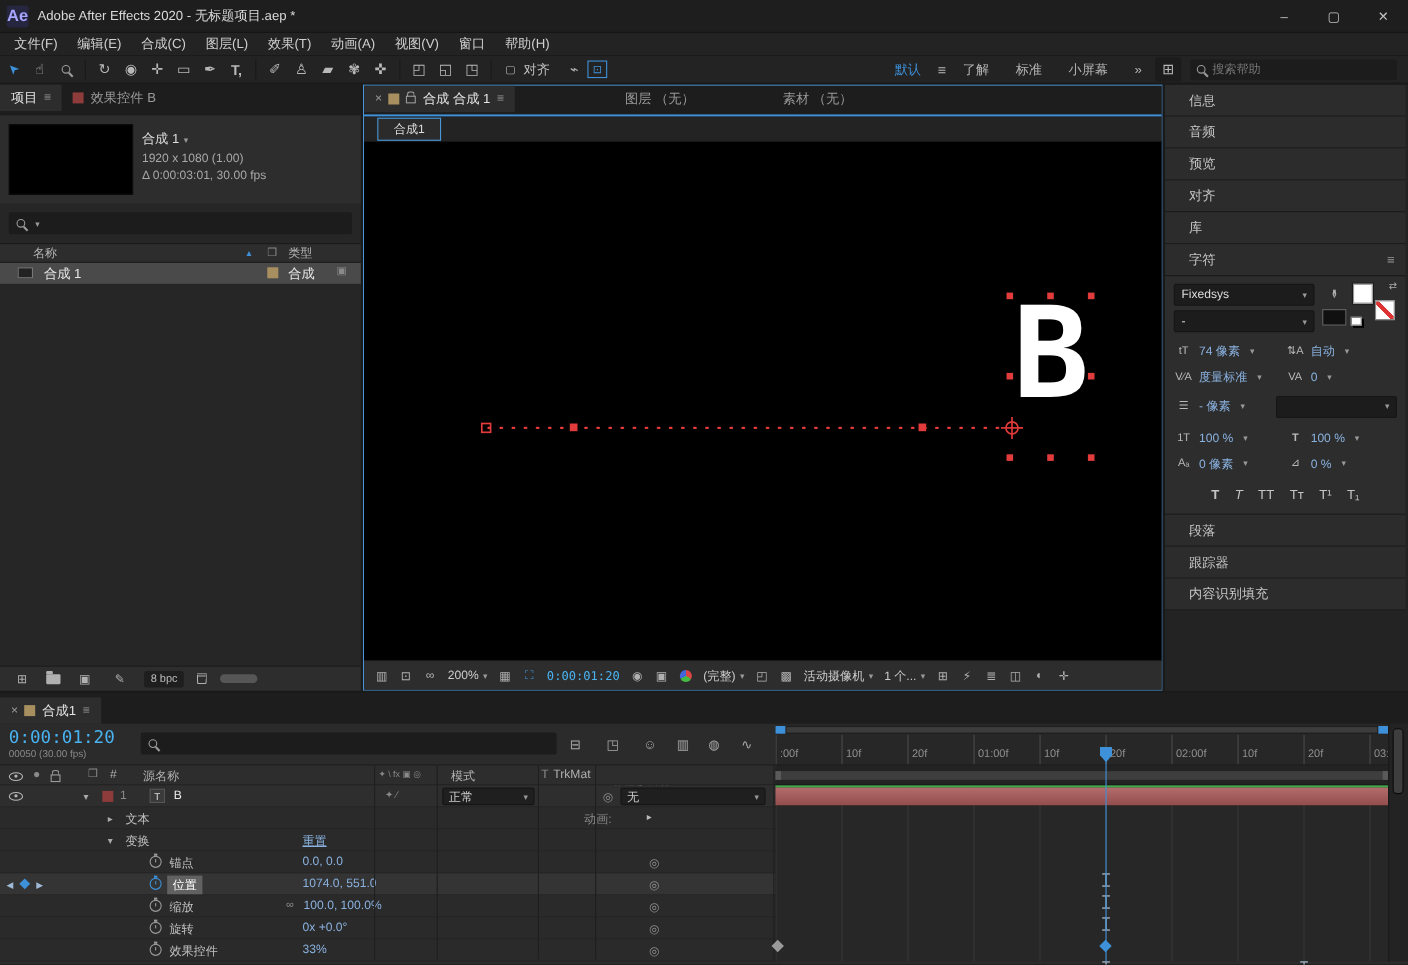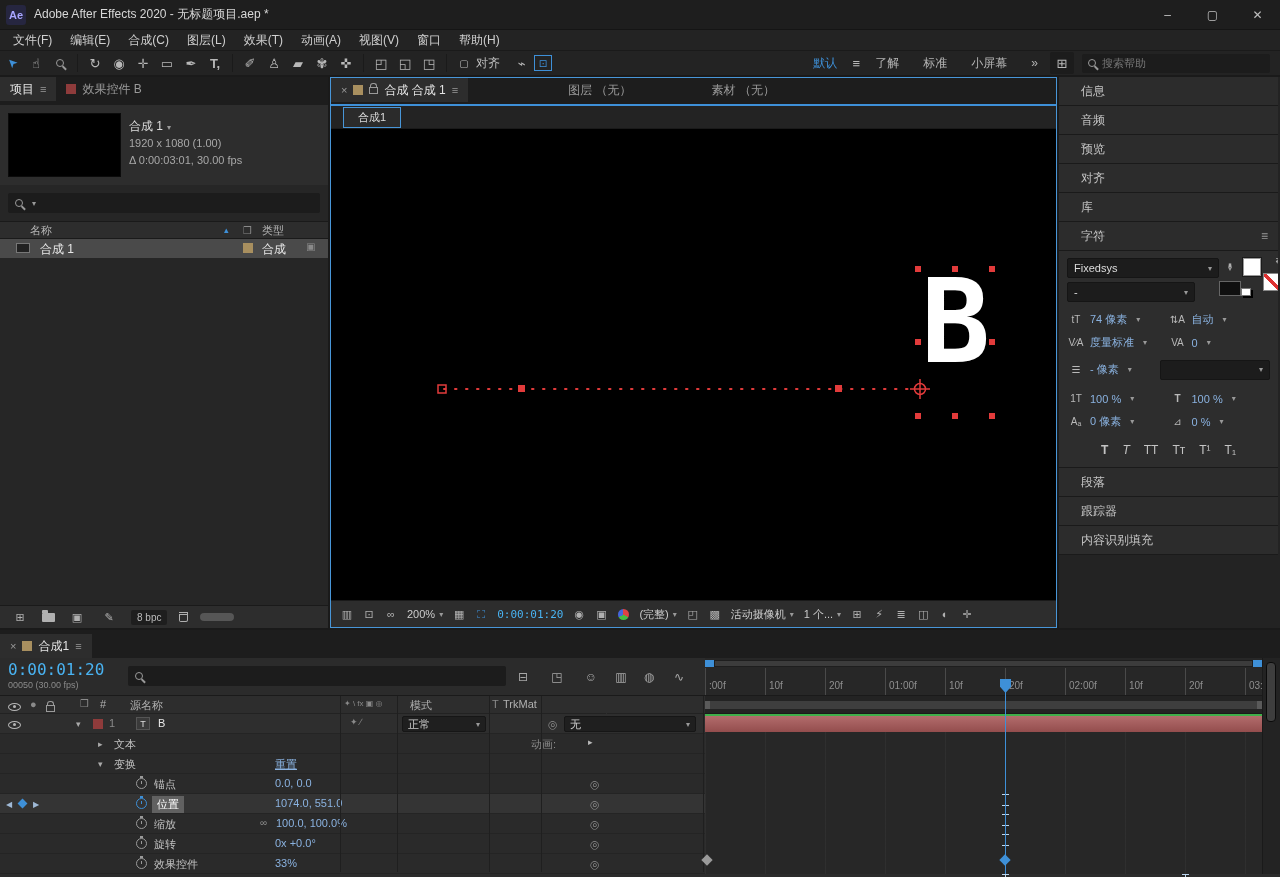--- a/index.html
+++ b/index.html
@@ -10,21 +10,21 @@
   body{background:#111;font-family:"Liberation Sans","DejaVu Sans",sans-serif;}
   .app{position:relative;width:1280px;height:877px;background:#232323;color:#cfcfcf;font-size:12px;overflow:hidden}
   .abs{position:absolute}
   .txt{position:absolute;white-space:nowrap}
   .dim{color:#8a8a8a}
   .white{color:#e8e8e8}
   .blue{color:var(--value-blue)}
   .caret{color:#999;font-size:8px;margin-left:4px}
   
   .titlebar{position:absolute;left:0;top:0;width:100%;height:30px;background:#1e1e1e;display:flex;align-items:center;border-bottom:1px solid #151515}
-  .ae-logo{width:20px;height:20px;margin:0 8px 0 6px;background:#262640;color:#a8a6ff;font-weight:bold;font-size:11px;display:flex;align-items:center;justify-content:center;border-radius:3px}
+  .ae-logo{width:20px;height:20px;margin:0 8px 0 6px;background:#262640;color:#a8a6ff;font-weight:bold;font-size:15px;display:flex;align-items:center;justify-content:center;border-radius:3px}
   .win-btns{margin-left:auto;display:flex}
   .win-btn{width:45px;height:30px;display:flex;align-items:center;justify-content:center;color:#c0c0c0;font-size:12px}
   
   .menubar{position:absolute;left:0;top:30px;width:100%;height:21px;background:#232323;display:flex;align-items:center;padding-left:4px;border-bottom:1px solid #1a1a1a}
   .menu-item{padding:0 9px;color:#d0d0d0}
   
   .toolbar{position:absolute;left:0;top:51px;width:100%;height:26px;background:#232323;border-bottom:2px solid #1a1a1a;display:flex;align-items:center}
   .tool{width:24px;height:22px;display:inline-flex;align-items:center;justify-content:center;color:#b8b8b8;font-size:13px}
   .tool.sel-arrow{color:var(--accent-blue);transform:rotate(-135deg);font-size:12px}
   .tb-sep{width:1px;height:18px;background:#1a1a1a;margin:0 5px}
@@ -357,21 +357,21 @@
       <div class="panelhead">
           <span>库</span>
         </div>
       <div class="panelhead">
         <span>字符</span>
         <span class="menu-ico">≡</span>
       </div>
       <div class="char-body">
         <div class="crow" style="align-items:flex-start">
           <div style="flex:1">
-            <div class="sel" style="width:152px">
+            <div class="sel" style="width:128px">
               <span>Fixedsys</span>
                 <span class="caret">▾</span>
             </div>
             <div class="sel" style="width:128px;margin-top:4px">
               <span>-</span>
                 <span class="caret">▾</span>
             </div>
           </div>
           <div style="display:flex;flex-direction:column;gap:5px;align-items:center;width:30px">
             <span class="cico" style="transform:rotate(90deg)">✒</span>

